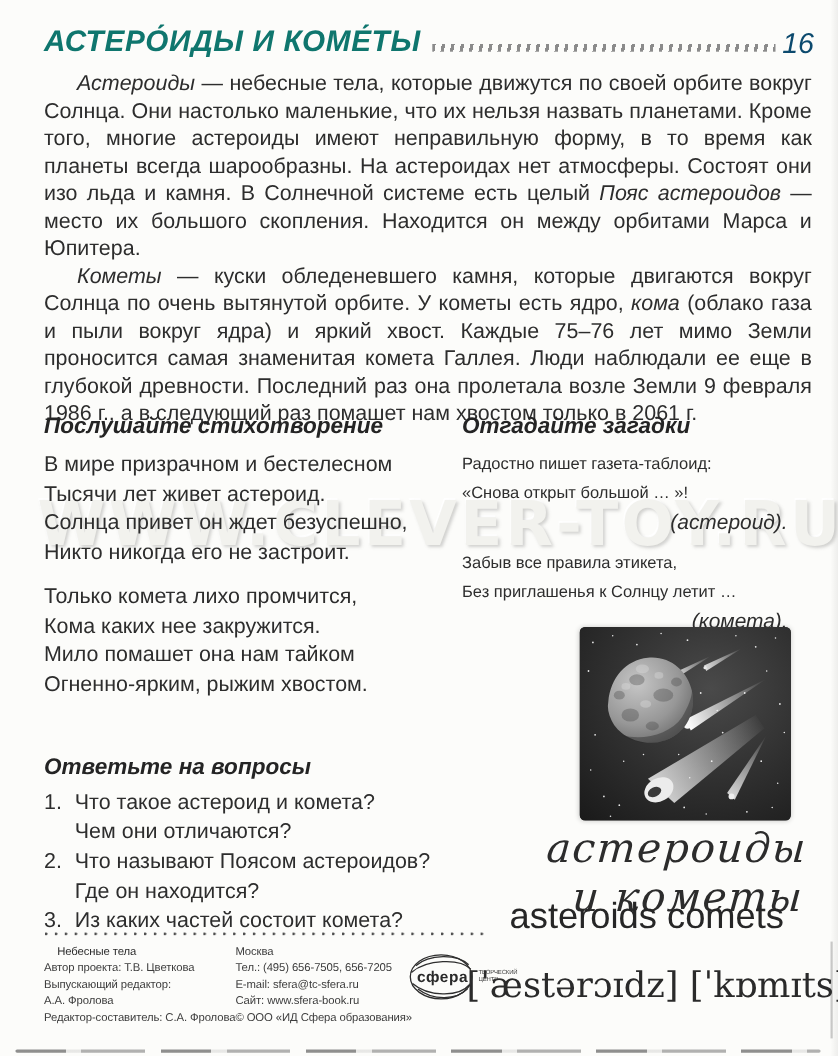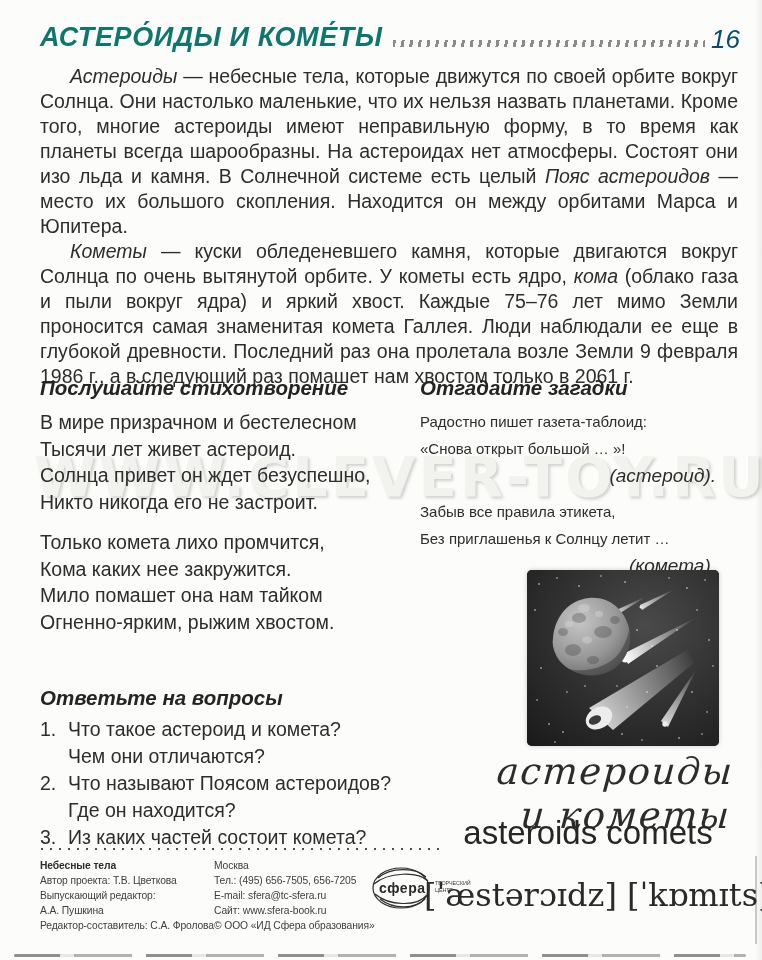--- a/index.html
+++ b/index.html
@@ -63,21 +63,21 @@
     font-family:"DejaVu Serif",serif;font-size:32px;color:#2a2a2a;white-space:nowrap;}
   
   .footer{position:absolute;top:847px;left:40px;width:400px;}
   .footer-dots{height:4px;margin-bottom:7px;
     background-image:radial-gradient(circle at 2px 2px,#4f4f4f 1.1px,transparent 1.45px);
     background-size:9px 4px;background-repeat:repeat-x;}
   .footer-cols{display:flex;font-size:10.3px;line-height:15px;color:#3d3d3d;letter-spacing:-0.1px;}
   .f-col{white-space:nowrap;}
   .f-col-credits{width:170px;}
   .f-col-contacts{width:152px;margin-left:4px;}
-  .f-bold{font-weight:bold;color:#2c2c2c;}
+  .f-bold{font-weight:normal;color:#2c2c2c;margin-left:12px;}
   .f-logo{margin-left:4px;padding-top:7px;}
   
   .bottom-line{position:absolute;left:14px;right:16px;bottom:3px;height:3px;opacity:.75;border-radius:2px;
     background:repeating-linear-gradient(90deg,rgba(70,70,70,.8) 0 46px,rgba(70,70,70,.15) 46px 60px,rgba(70,70,70,.55) 60px 118px,rgba(70,70,70,0) 118px 132px);}
   .right-edge-mark{position:absolute;right:5px;top:856px;height:88px;width:2px;background:#bcbcbc;opacity:.8;}
 </style>
 </head>
 <body>
 
 <div class="page">
@@ -270,21 +270,21 @@
     <div class="english">asteroids comets</div>
     <div class="phonetics">[ˈæstərɔɪdz] [ˈkɒmɪts]</div>
 
     <footer class="footer">
       <div class="footer-dots"></div>
       <div class="footer-cols">
         <div class="f-col f-col-credits">
           <div class="f-bold">Небесные тела</div>
           <div>Автор проекта: Т.В. Цветкова</div>
           <div>Выпускающий редактор:</div>
-          <div>А.А. Пушкина</div>
+          <div>А.А. Фролова</div>
           <div>Редактор-составитель: С.А. Фролова</div>
         </div>
         <div class="f-col f-col-contacts">
           <div>Москва</div>
           <div>Тел.: (495) 656-7505, 656-7205</div>
           <div>E-mail: sfera@tc-sfera.ru</div>
           <div>Сайт: www.sfera-book.ru</div>
           <div>© ООО «ИД Сфера образования»</div>
         </div>
         <div class="f-logo">

